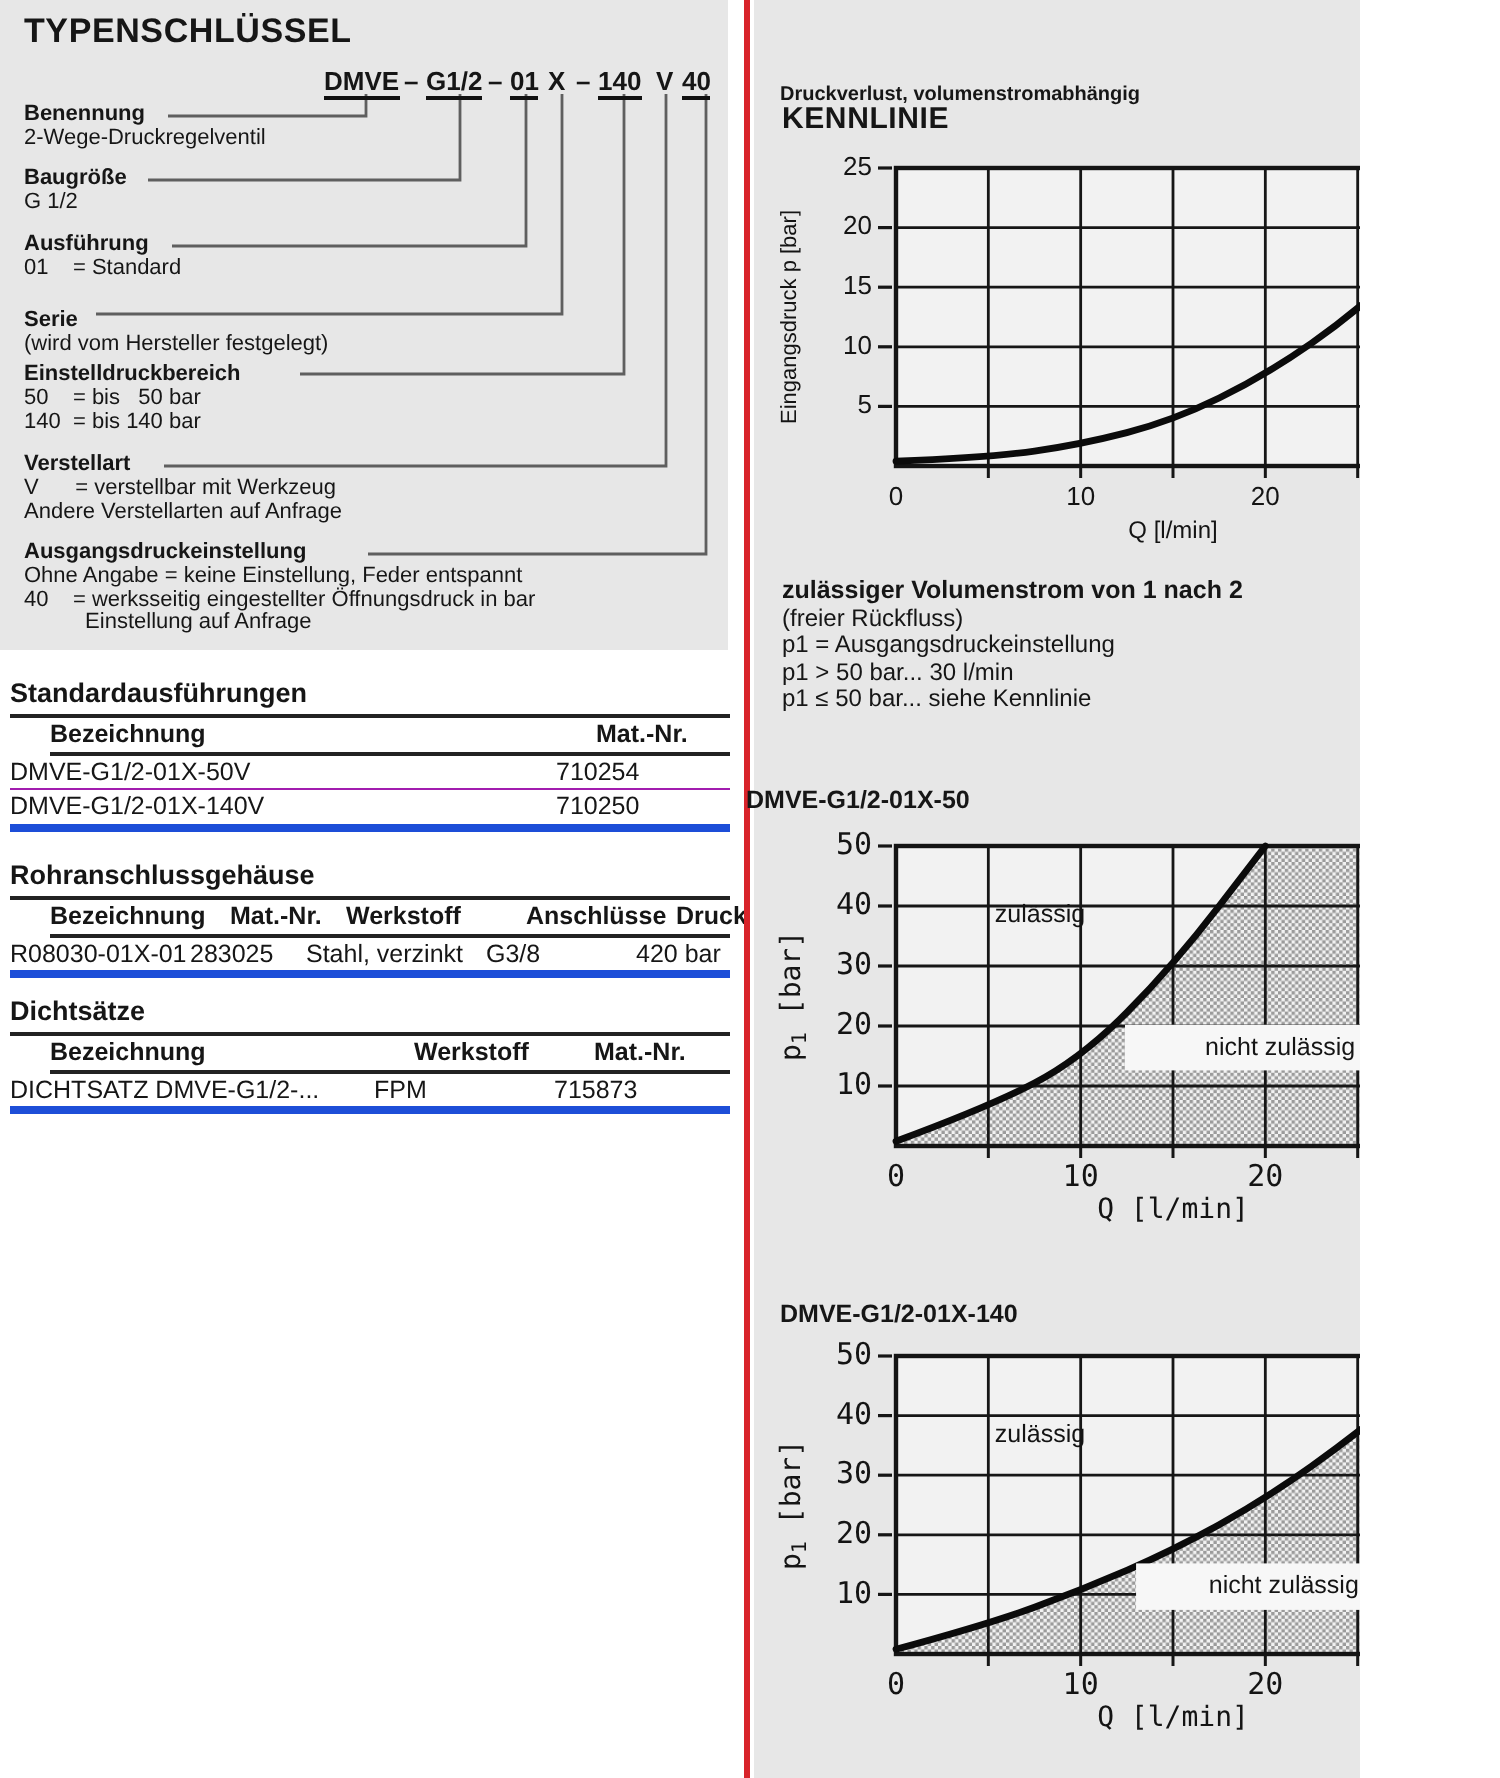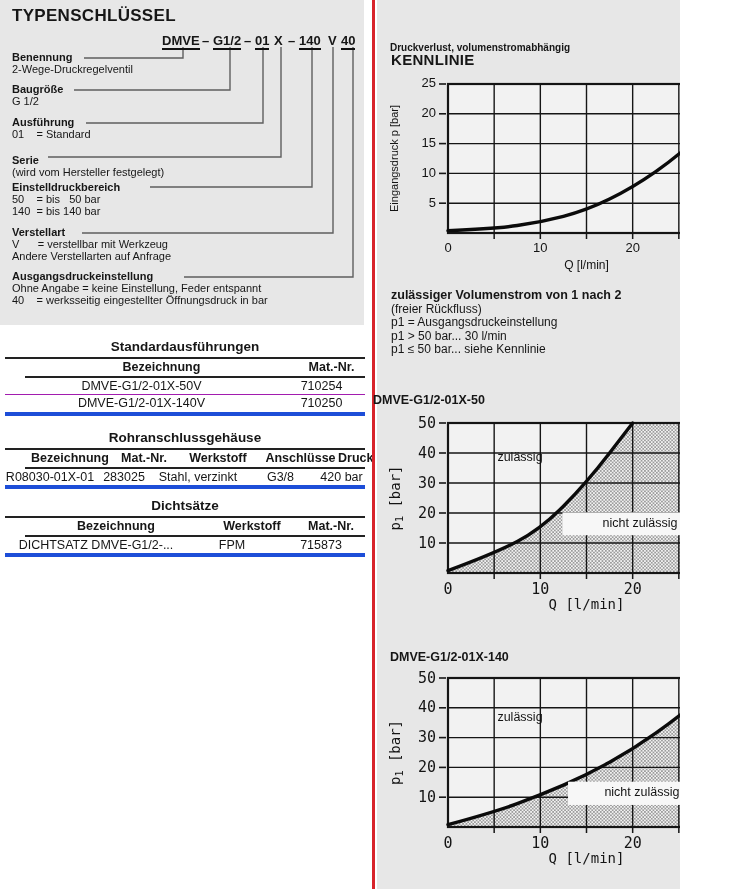--- a/index.html
+++ b/index.html
@@ -10,21 +10,21 @@
   
   .key-panel{left:0;top:0;width:364px;height:325px;background:#e7e7e7;}
   .main-title{left:12px;top:6px;font-size:17px;font-weight:bold;letter-spacing:.3px;}
   .code-part{top:33px;font-size:13px;font-weight:bold;white-space:pre;}
   .code-part.u{border-bottom:2px solid #111;padding-bottom:0px;}
   .connector-svg{left:0;top:0;}
   .klabel{left:12px;font-size:11px;line-height:11.8px;}
   .kl-title{font-weight:bold;}
   .kl-line{white-space:pre;}
 
-  .dtable{left:5px;width:360px;font-size:12.5px;text-align:center;}
+  .dtable{left:5px;width:360px;font-size:12.5px;}
   .dtable .tbl-title{font-size:13.5px;font-weight:bold;padding-bottom:3px;border-bottom:2px solid #222;}
   .trow{display:grid;align-items:center;height:16.5px;border-bottom:1px solid #a21caf;}
   .trow.head{font-weight:bold;border-bottom:2px solid #222;margin-left:20px;}
   .trow.last{border-bottom:4px solid #1d4ed8;}
   .t1 .trow{grid-template-columns:273px 1fr;}
   .t2 .trow{grid-template-columns:90px 58px 90px 75px 1fr;}
   .t3 .trow{grid-template-columns:182px 90px 1fr;}
 
   
   .divider{left:372px;top:0;width:2.5px;height:889px;background:#d8232a;}
@@ -91,20 +91,21 @@
     </div>
     <div class="abs klabel" style="top:227px">
       <div class="kl-title">Verstellart</div>
       <div class="kl-line">V      = verstellbar mit Werkzeug</div>
       <div class="kl-line">Andere Verstellarten auf Anfrage</div>
     </div>
     <div class="abs klabel" style="top:271px">
       <div class="kl-title">Ausgangsdruckeinstellung</div>
       <div class="kl-line">Ohne Angabe = keine Einstellung, Feder entspannt</div>
       <div class="kl-line">40    = werksseitig eingestellter Öffnungsdruck in bar</div>
+      <div class="kl-line">          Einstellung auf Anfrage</div>
     </div>
   </div>
 
   <div class="abs dtable t1" style="top:339px">
     <div class="tbl-title">Standardausführungen</div>
     <div class="trow head">
       <span>Bezeichnung</span>
       <span>Mat.-Nr.</span>
     </div>
     <div class="trow">

